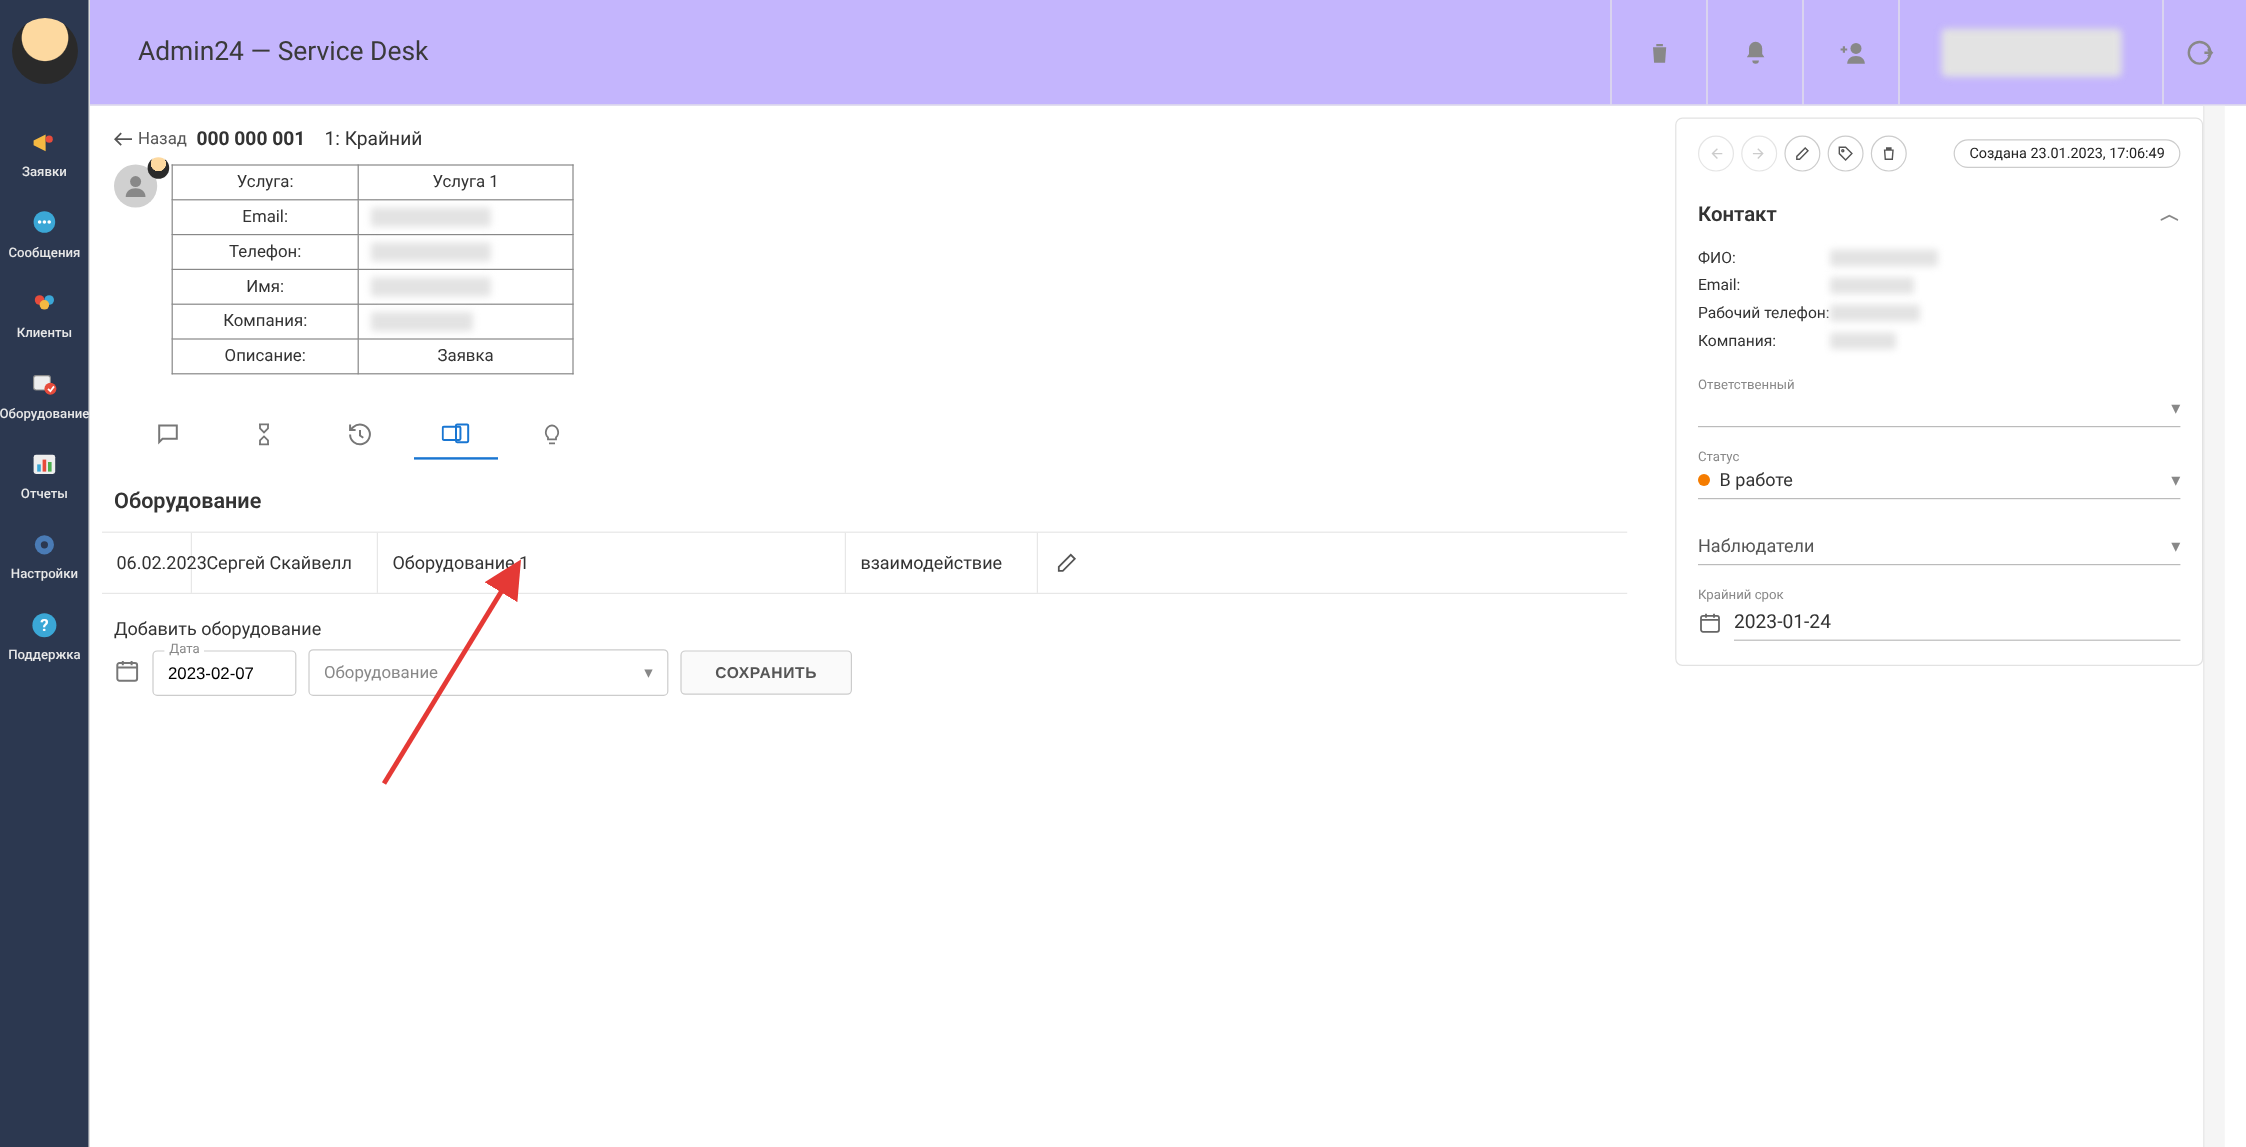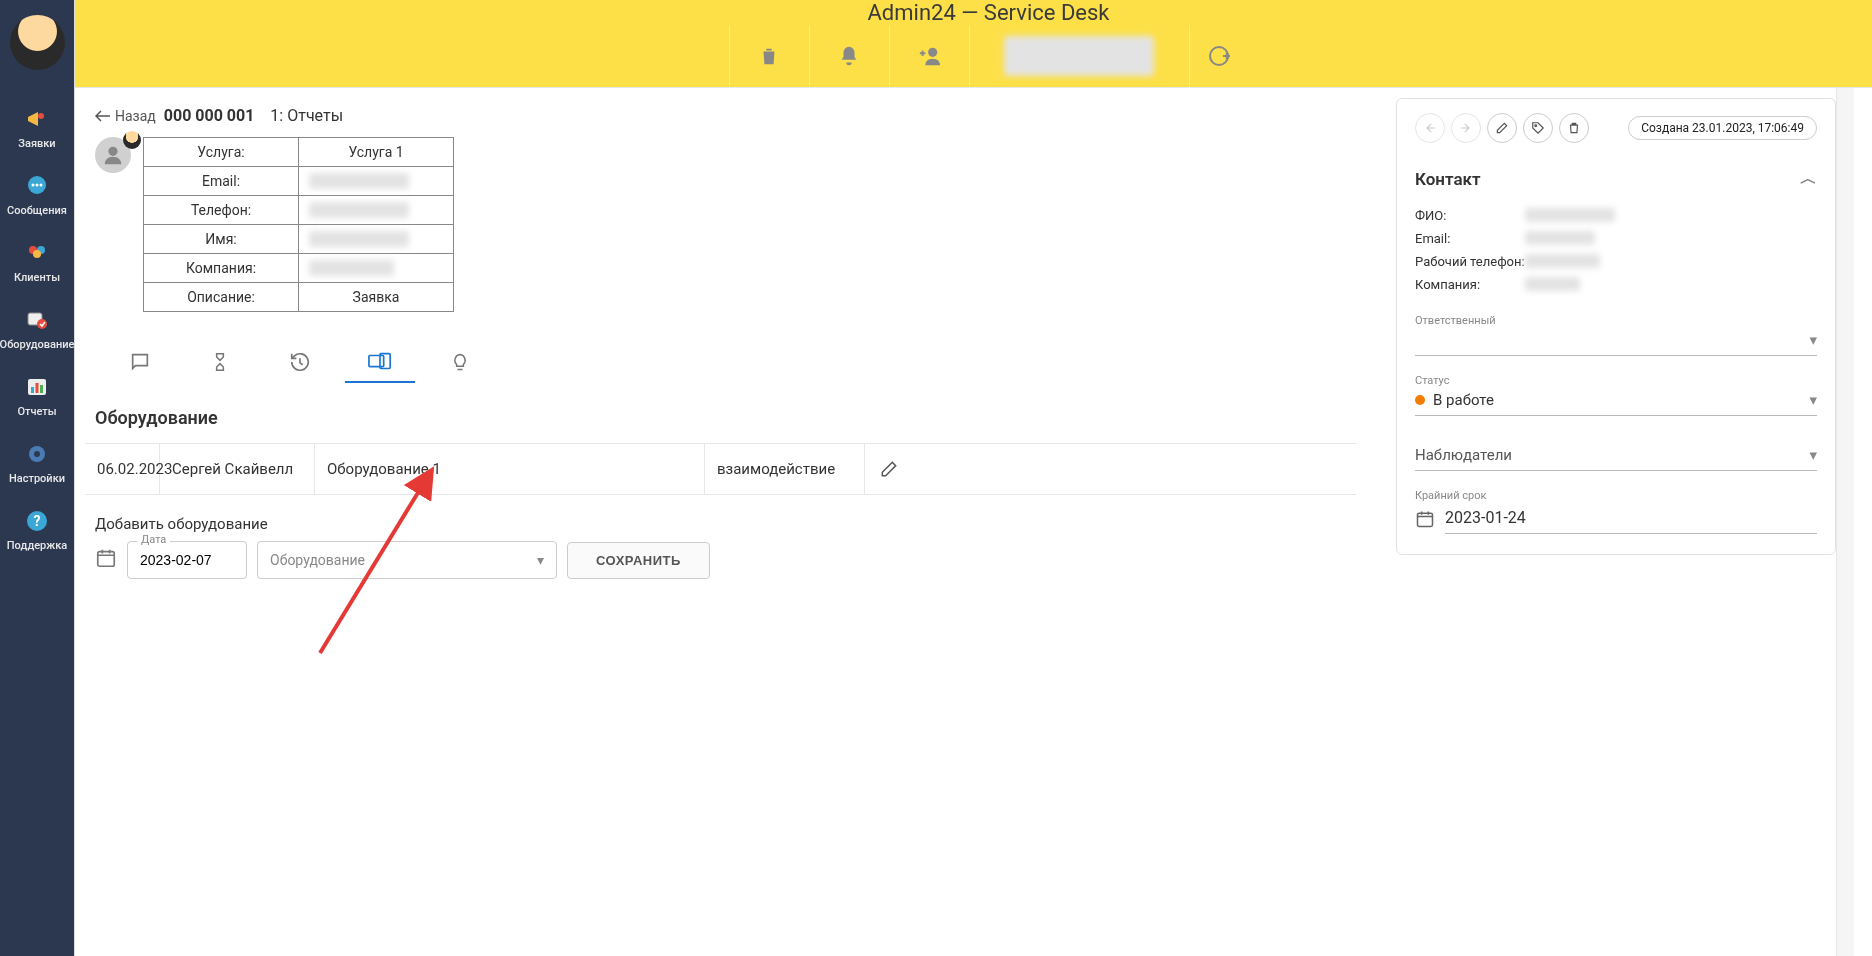--- a/index.html
+++ b/index.html
@@ -38,26 +38,25 @@
     cursor: pointer;
     color: #e8e8e8;
   }
   .sidebar-item .icon { width: 24px; height: 24px; margin-bottom: 6px; display:flex; align-items:center; justify-content:center; }
   .sidebar-item .label { font-size: 11px; font-weight: 500; }
 
   
   .main { flex: 1; display: flex; flex-direction: column; overflow: hidden; background:#fff; border-left:1px solid #ddd;}
   .topbar {
     height: 88px;
-    background: #fde047;
+    background: #c4b5fd;
     border-bottom: 1px solid #e7e7e7;
     display: flex;
     align-items: center;
     padding: 0 10px 0 40px;
-    flex-direction: column;
   }
   .topbar-title { font-size: 22px; color: #3a3a3a; font-weight: 400; flex: 1; }
   .topbar-actions { display: flex; align-items: center; height: 100%; }
   .topbar-btn {
     width: 80px; height: 100%;
     border-left: 1px solid #e7e7e7;
     display: flex; align-items: center; justify-content: center;
     color: #888; cursor: pointer;
   }
   .topbar-user { width: 220px; height:100%; border-left:1px solid #e7e7e7; display:flex; align-items:center; justify-content:center; }
@@ -74,21 +73,21 @@
   .back-title { font-size: 16px; margin-left: 8px;}
 
   .ticket-head { display:flex; gap: 8px; padding-left:10px;text-align:center;}
   .avatar-col { width: 40px; position:relative;}
   .avatar-col .av { width:36px; height:36px; border-radius:50%; background:#d0d0d0; display:flex; align-items:center; justify-content:center; color:#888;}
   .avatar-col .badge { position:absolute; top:-6px; right:-6px; width:18px; height:18px; border-radius:50%; background: radial-gradient(circle at 50% 30%, #fdd9a0 40%, #2a2a2a 42%);}
 
   .info-table { border-collapse: collapse; border:1px solid #888; font-size:14px; }
   .info-table td { border:1px solid #888; padding: 6px 10px; }
   .info-table td:first-child { width: 155px; }
-  .info-table td:last-child { width: 155px; }
+  .info-table td:last-child { width: 179px; }
   .blur-cell { background:#e3e3e3; filter: blur(3px); height:16px; width:100px; border-radius:2px;}
 
   .tabs { display:flex; gap: 30px; padding: 30px 0 0 30px; border-bottom: 0; }
   .tab { width:50px; height:40px; display:flex; align-items:center; justify-content:center; color:#777; cursor:pointer; position:relative;}
   .tab.active { color:#1976d2; }
   .tab.active::after { content:""; position:absolute; bottom:-1px; left:-10px; right:-10px; height:2px; background:#1976d2;}
 
   .section-title { font-size:18px; font-weight:600; padding: 25px 0 15px 10px;}
 
   .equip-row { display:flex; align-items:center; border-top:1px solid #e7e7e7; border-bottom:1px solid #e7e7e7; height:52px; font-size:15px;}
@@ -254,21 +253,21 @@
     <div class="content-wrap">
       <div class="content-main">
         <div class="back-row">
           <span class="back-link">
             <svg width="16" height="12" viewBox="0 0 16 12" fill="none" stroke="#555" stroke-width="1.5">
                 <path d="M6 1 1 6l5 5M1 6h14"></path>
               </svg>
             <span>Назад</span>
           </span>
           <span class="back-id">000 000 001</span>
-          <span class="back-title">1: Отчеты</span>
+          <span class="back-title">1: Крайний</span>
         </div>
 
         <div class="ticket-head">
           <div class="avatar-col">
             <div class="av">
                 <svg width="22" height="22" viewBox="0 0 24 24" fill="#888">
                   <circle cx="12" cy="8" r="5"></circle>
                   <path d="M3 22c0-5 4-8 9-8s9 3 9 8H3z"></path>
                 </svg>
               </div>

